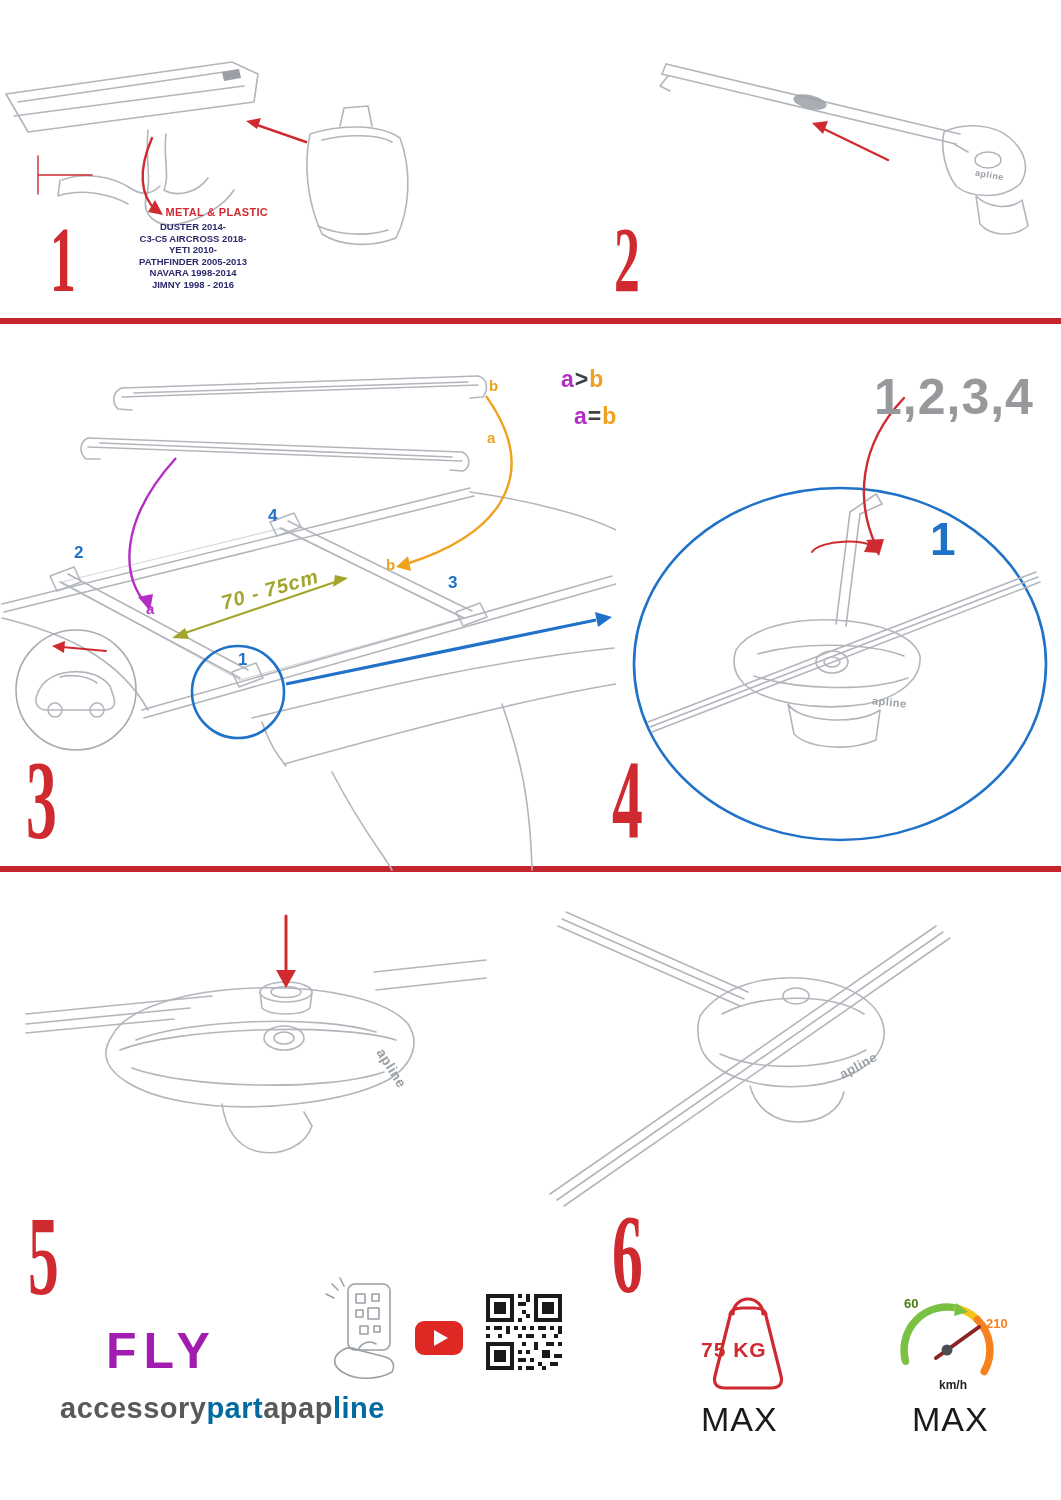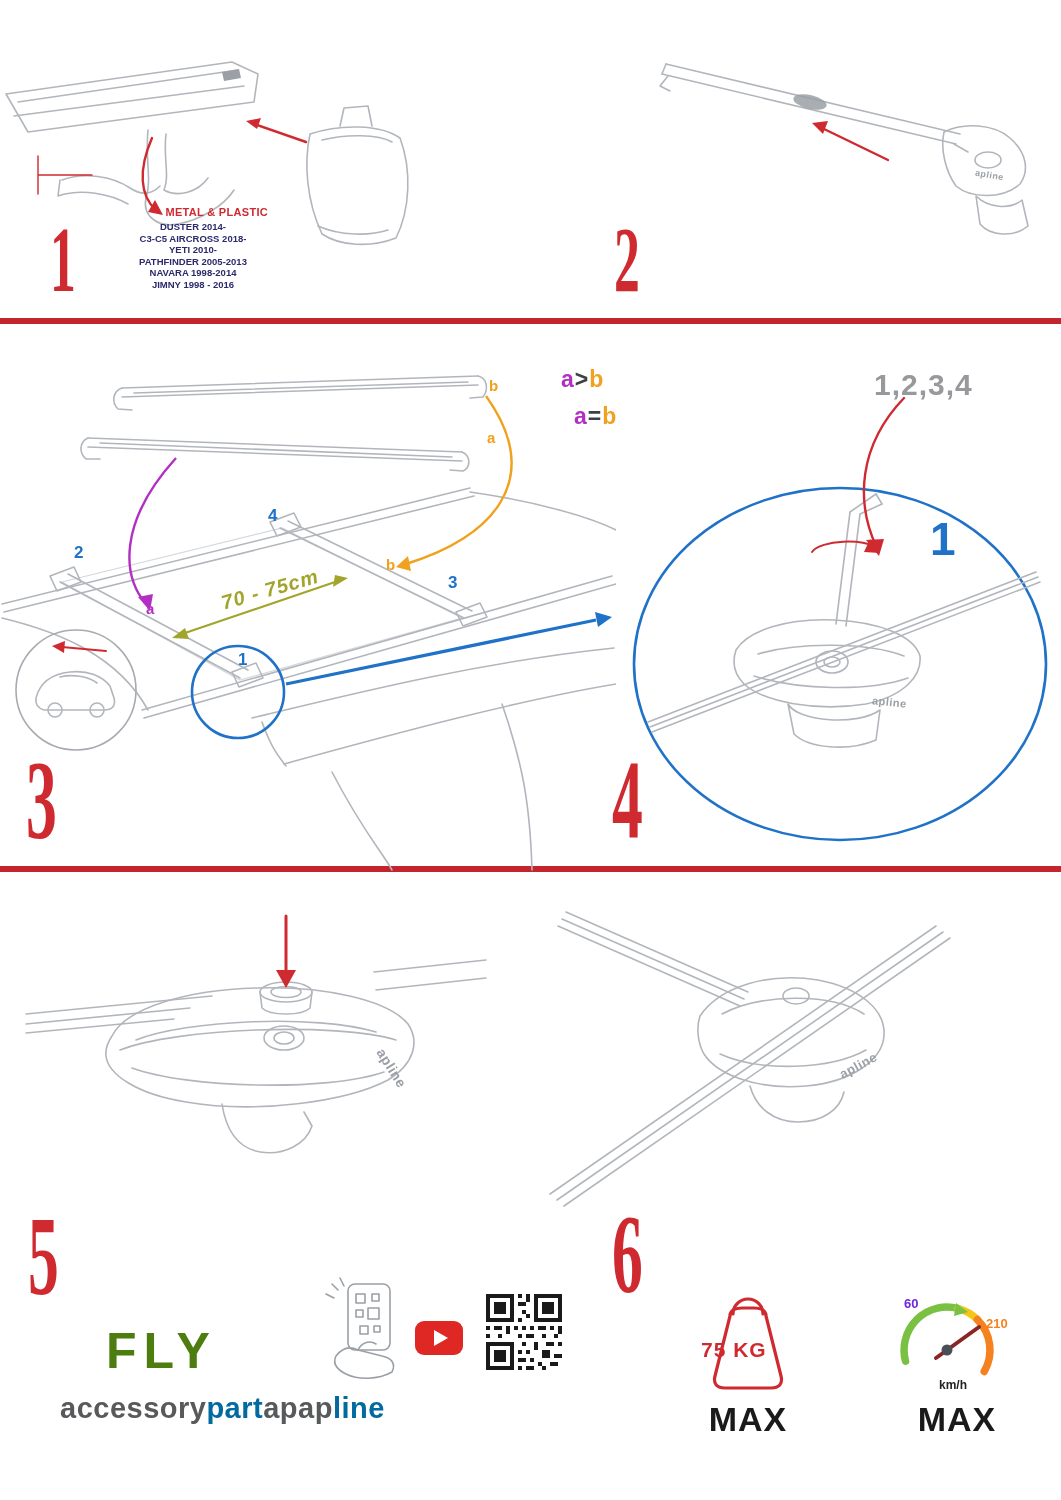--- a/index.html
+++ b/index.html
@@ -18,29 +18,29 @@
   .metal-title{color:#cf2a30;font-weight:700;font-size:11px;text-align:right;letter-spacing:.3px}
   .models{color:#2b2a6b;font-weight:700;font-size:9.5px;line-height:11.5px;text-align:center}
   .models div{white-space:nowrap}
   .lg{font-weight:700;font-size:23px;letter-spacing:1px}
   .c-mag{color:#b32fc4}.c-org{color:#f0a11e}.c-dark{color:#3f4043}
   .roofnum{position:absolute;color:#1f72c8;font-weight:700;font-size:17px}
   .poslabel{position:absolute;font-weight:700;font-size:15px}
   .barlabel{position:absolute;color:#f0a11e;font-weight:700;font-size:15px}
   .measure{position:absolute;color:#a3a42b;font-weight:700;font-style:italic;font-size:20px;
            transform:rotate(-16deg);transform-origin:left center;letter-spacing:1px}
-  .seq{position:absolute;color:#97999c;font-weight:700;font-size:30px;letter-spacing:1px}
+  .seq{position:absolute;color:#97999c;font-weight:700;font-size:50px;letter-spacing:1px}
   .big-one{position:absolute;color:#1f72c8;font-weight:700;font-size:46px}
-  .fly{position:absolute;color:#4d7c0f;font-weight:700;font-size:50px;letter-spacing:7px}
+  .fly{position:absolute;color:#a21caf;font-weight:700;font-size:50px;letter-spacing:7px}
   .brandline{position:absolute;font-weight:700;font-size:29px;letter-spacing:.5px;white-space:nowrap}
   .b-gray{color:#58595b}.b-red{color:#0369a1}
   .apline-mark{position:absolute;color:#9aa0a6;font-weight:700;letter-spacing:.5px}
   .kg{position:absolute;color:#cf2a30;font-weight:700;font-size:21px;text-align:left;letter-spacing:1px}
-  .max{position:absolute;color:#1a1a1a;font-weight:700;font-size:34px;text-align:center;letter-spacing:1px}
-  .sp-60{position:absolute;color:#6d28d9;font-weight:700;font-size:13px}
+  .max{position:absolute;color:#1a1a1a;font-weight:400;font-size:34px;letter-spacing:1px}
+  .sp-60{position:absolute;color:#4d7c0f;font-weight:700;font-size:13px}
   .sp-120{position:absolute;color:#f5821f;font-weight:700;font-size:13px}
   .kmh{position:absolute;color:#222;font-weight:700;font-size:12px;text-align:right}
 </style>
 </head>
 <body>
 
 <div class="page">
 
   <div class="divider" style="top:318px"></div>
   <div class="divider" style="top:866px"></div>

